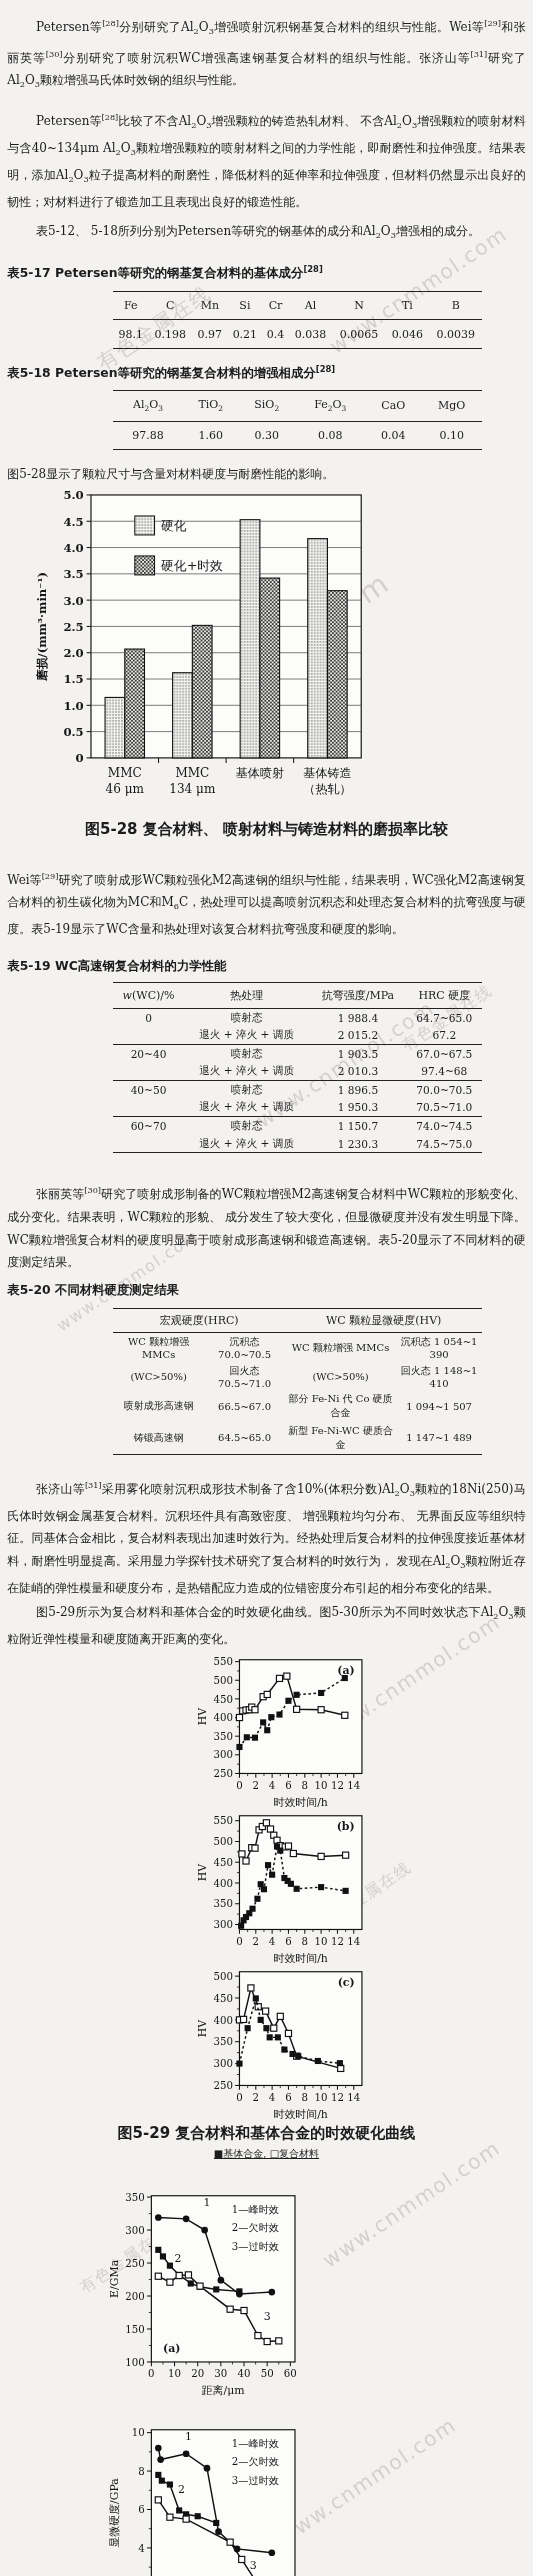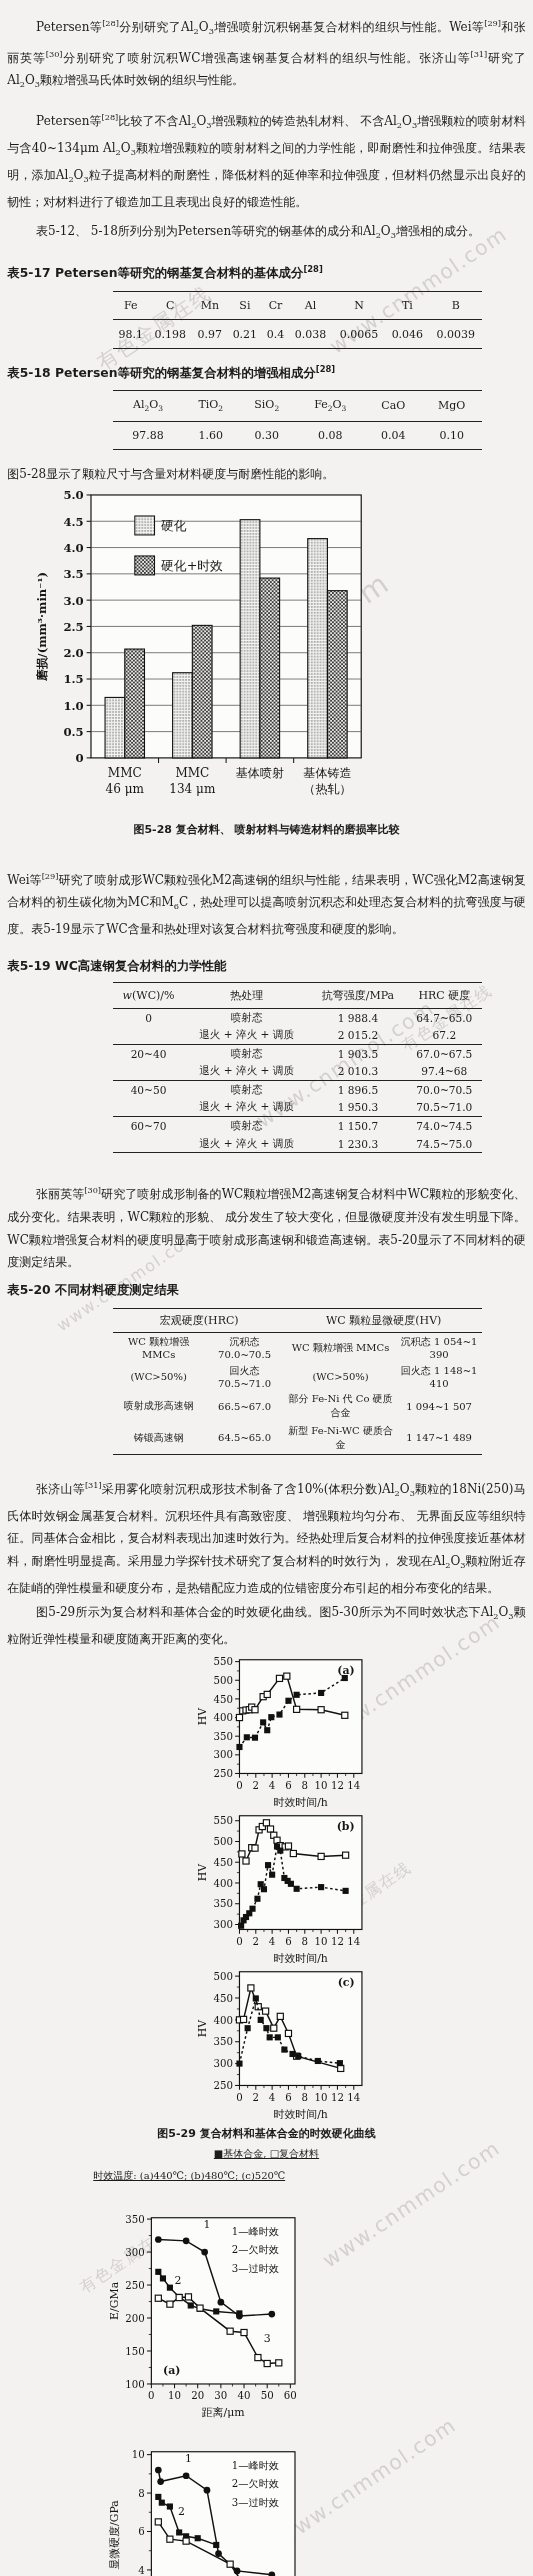--- a/index.html
+++ b/index.html
@@ -9,21 +9,21 @@
       transform:rotate(-34deg);white-space:nowrap;pointer-events:none;letter-spacing:1.5px;z-index:0;}
   .wm.lg{font-size:29px;} .wm.md{font-size:20.5px;} .wm.sm{font-size:16px;}
   .content{position:relative;z-index:1;padding:11.7px 7.3px 0 7.3px;}
   p.body{font-size:12px;line-height:22.6px;margin:0;text-align:justify;}
   p.indent{text-indent:2.4em;}
   p.mt14{margin-top:10.2px;} p.mt8{margin-top:5.8px;} p.mt36{margin-top:26px;}
   p.mt26{margin-top:19px;} p.mt18{margin-top:13px;} p.mt2{margin-top:1.5px;}
   sup,sub{font-size:68%;}
   .tcap{font-family:"DejaVu Sans","Liberation Sans",sans-serif;font-weight:bold;font-size:12.4px;
         margin:14.6px 0 0 0;line-height:17.5px;}
-  .fcap{font-family:"DejaVu Sans","Liberation Sans",sans-serif;font-weight:bold;font-size:11px;
+  .fcap{font-family:"DejaVu Sans","Liberation Sans",sans-serif;font-weight:bold;font-size:15px;
         text-align:center;margin:0;line-height:19px;}
   table.tbl{border-collapse:collapse;width:369px;margin:8.8px 0 0 106px;
             font-size:11px;border-top:1.5px solid #222;border-bottom:1.5px solid #222;}
   table.tbl th{font-weight:normal;border-bottom:1.1px solid #222;padding:5.8px 1.5px;text-align:center;}
   table.tbl td{padding:5.8px 1.5px;text-align:center;}
   table.t17 th,table.t17 td,table.t18 th,table.t18 td{padding:7.3px 1.5px;}
   table.t19 td{padding:1.8px 1.5px;font-size:10.6px;}
   table.t19 th{padding:5.1px 1.5px;}
   table.t19 tr.grp td{border-top:1.1px solid #222;}
   table.t20 td{padding:1.8px 1.5px;font-size:10px;}
@@ -539,21 +539,20 @@
             <rect x="128.44" y="97.8" width="8.4" height="8.4" fill="#111"></rect>
             <rect x="137.4" y="114.60000000000001" width="8.4" height="8.4" fill="#111"></rect>
             <rect x="148.60000000000002" y="120.6" width="8.4" height="8.4" fill="#111"></rect>
             <rect x="156.44" y="123.60000000000001" width="8.4" height="8.4" fill="#111"></rect>
             <rect x="183.32" y="130.20000000000002" width="8.4" height="8.4" fill="#111"></rect>
             <rect x="213.56000000000003" y="133.20000000000002" width="8.4" height="8.4" fill="#111"></rect>
           </g>
         </svg>
       <figcaption class="fcap" style="margin-top:5.8px"><span>图5-29 复合材料和基体合金的时效硬化曲线</span></figcaption>
       <p class="legend-note">■基体合金, □复合材料</p>
-      <p class="temps-note">时效温度: (a)440℃; (b)480℃; (c)520℃</p>
     </figure>
 
     <figure class="chartwrap" style="margin:0">
       <svg class="f30" style="margin-top:22px" width="307" height="226" viewBox="0 0 420 310">
           <rect x="85" y="12" width="197" height="228" fill="#fcfcfb" stroke="#111" stroke-width="1.6"></rect>
           <g>
             <line x1="85" y1="240" x2="79" y2="240" stroke="#111" stroke-width="1.4"></line>
             <text x="76" y="245" fill="#161616" font-family="&quot;DejaVu Serif&quot;,serif" text-anchor="end" font-size="14">100</text>
             <line x1="85" y1="217.38095238095238" x2="81.5" y2="217.38095238095238" stroke="#111" stroke-width="1.1"></line>
             <line x1="85" y1="194.76190476190476" x2="79" y2="194.76190476190476" stroke="#111" stroke-width="1.4"></line>

